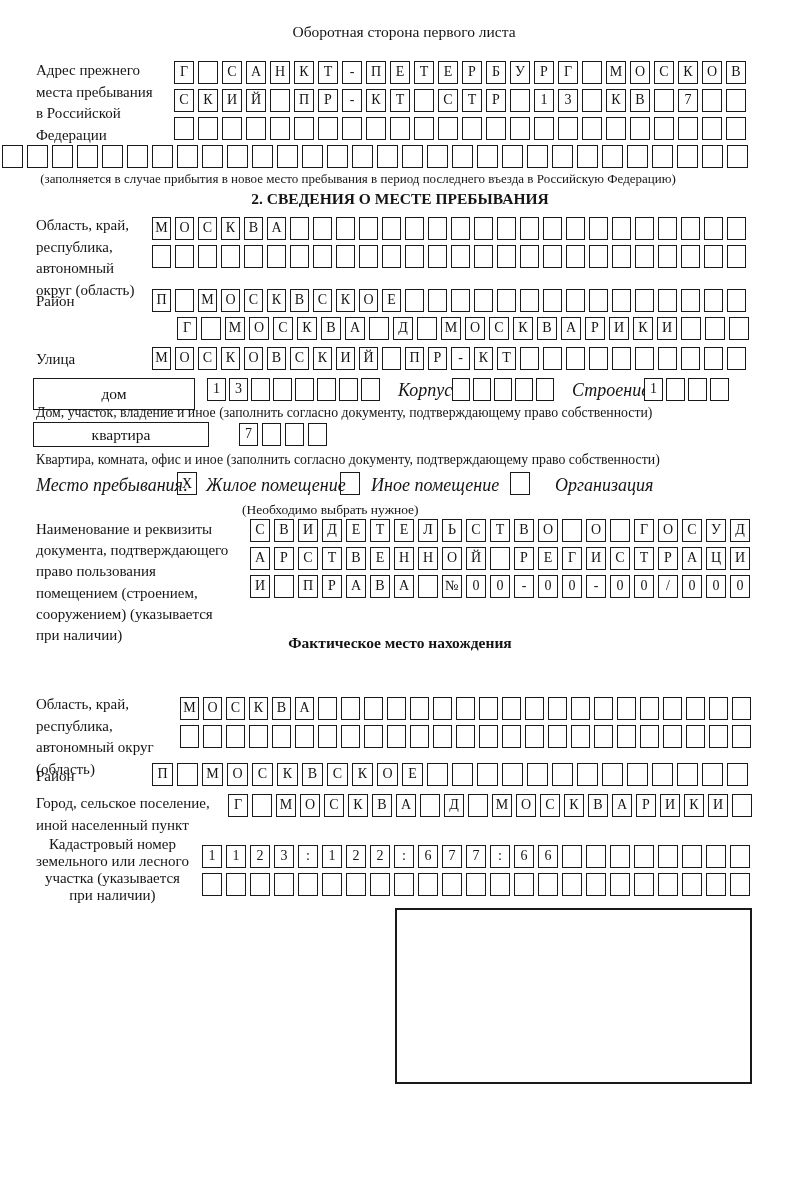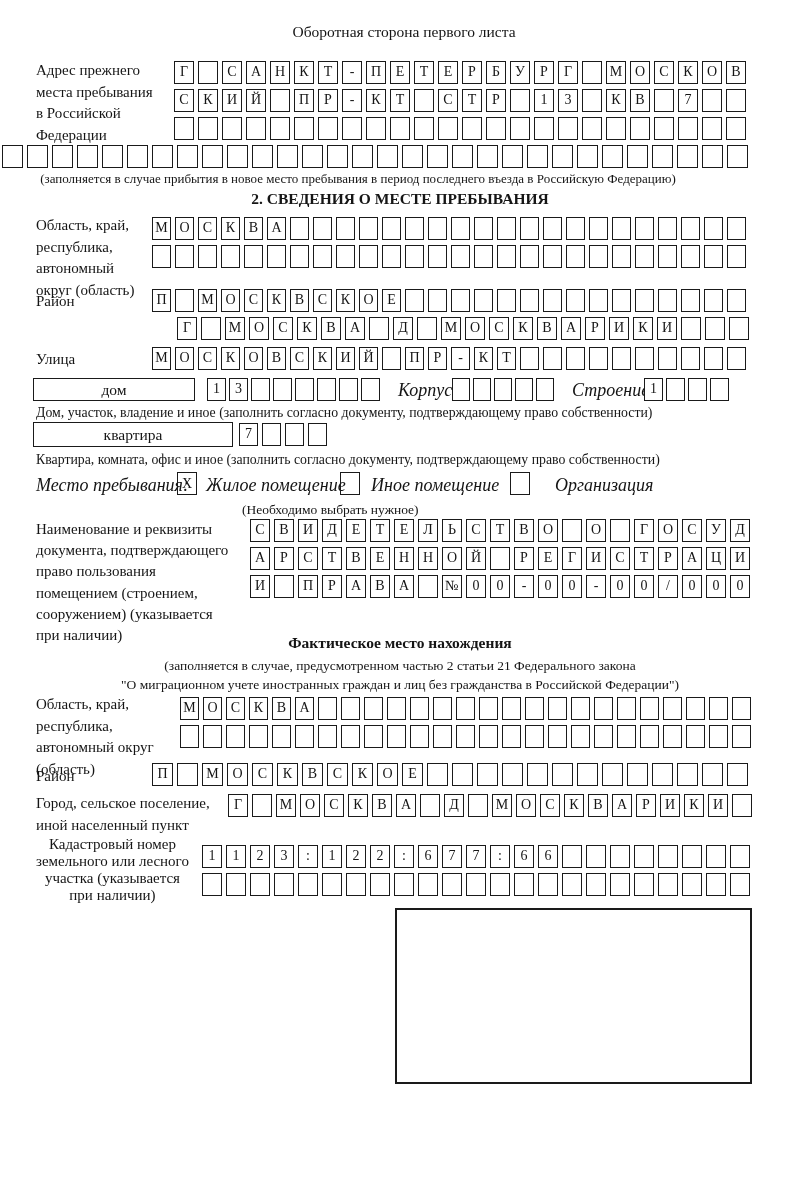--- a/index.html
+++ b/index.html
@@ -295,21 +295,21 @@
       <span class="cell"></span>
       <span class="cell"></span>
       <span class="cell"></span>
       <span class="cell"></span>
       <span class="cell"></span>
       <span class="cell"></span>
       <span class="cell"></span>
       <span class="cell"></span>
     </div>
 
-  <div class="abs bigbox" style="left:33px;top:378px;width:162px;height:23px;">дом</div>
+  <div class="abs bigbox" style="left:33px;top:378px;width:162px;height:32px;">дом</div>
   <div class="abs cells c19g3" style="left:207px;top:378px;">
       <span class="cell">1</span>
       <span class="cell">3</span>
       <span class="cell"></span>
       <span class="cell"></span>
       <span class="cell"></span>
       <span class="cell"></span>
       <span class="cell"></span>
       <span class="cell"></span>
     </div>
@@ -323,21 +323,21 @@
     </div>
   <div class="abs txt" style="left:572px;top:380px;">Строение</div>
   <div class="abs cells c19g3" style="left:644px;top:378px;">
       <span class="cell">1</span>
       <span class="cell"></span>
       <span class="cell"></span>
       <span class="cell"></span>
     </div>
   <div class="abs cap" style="left:36px;top:405px;">Дом, участок, владение и иное (заполнить согласно документу, подтверждающему право собственности)</div>
 
-  <div class="abs bigbox" style="left:33px;top:422px;width:200px;height:25px;">квартира</div>
+  <div class="abs bigbox" style="left:33px;top:422px;width:176px;height:25px;">квартира</div>
   <div class="abs cells c19" style="left:239px;top:423px;">
       <span class="cell">7</span>
       <span class="cell"></span>
       <span class="cell"></span>
       <span class="cell"></span>
     </div>
   <div class="abs cap" style="left:36px;top:452px;">Квартира, комната, офис и иное (заполнить согласно документу, подтверждающему право собственности)</div>
 
   <div class="abs txt" style="left:36px;top:475px;">Место пребывания:</div>
   <div class="abs cbox" style="left:177px;top:472px;">X</div>
@@ -418,22 +418,20 @@
       <span class="cell">-</span>
       <span class="cell">0</span>
       <span class="cell">0</span>
       <span class="cell">/</span>
       <span class="cell">0</span>
       <span class="cell">0</span>
       <span class="cell">0</span>
     </div>
 
   <div class="abs title" style="top:634px;">Фактическое место нахождения</div>
-  <div class="abs subt" style="top:657px;">(заполняется в случае, предусмотренном частью 2 статьи 21 Федерального закона
-"О миграционном учете иностранных граждан и лиц без гражданства в Российской Федерации")</div>
 
   <div class="abs lbl" style="left:36px;top:694px;">Область, край,
 республика,
 автономный округ
 (область)</div>
   <div class="abs cells c19" style="left:180px;top:697px;">
       <span class="cell">М</span>
       <span class="cell">О</span>
       <span class="cell">С</span>
       <span class="cell">К</span>

